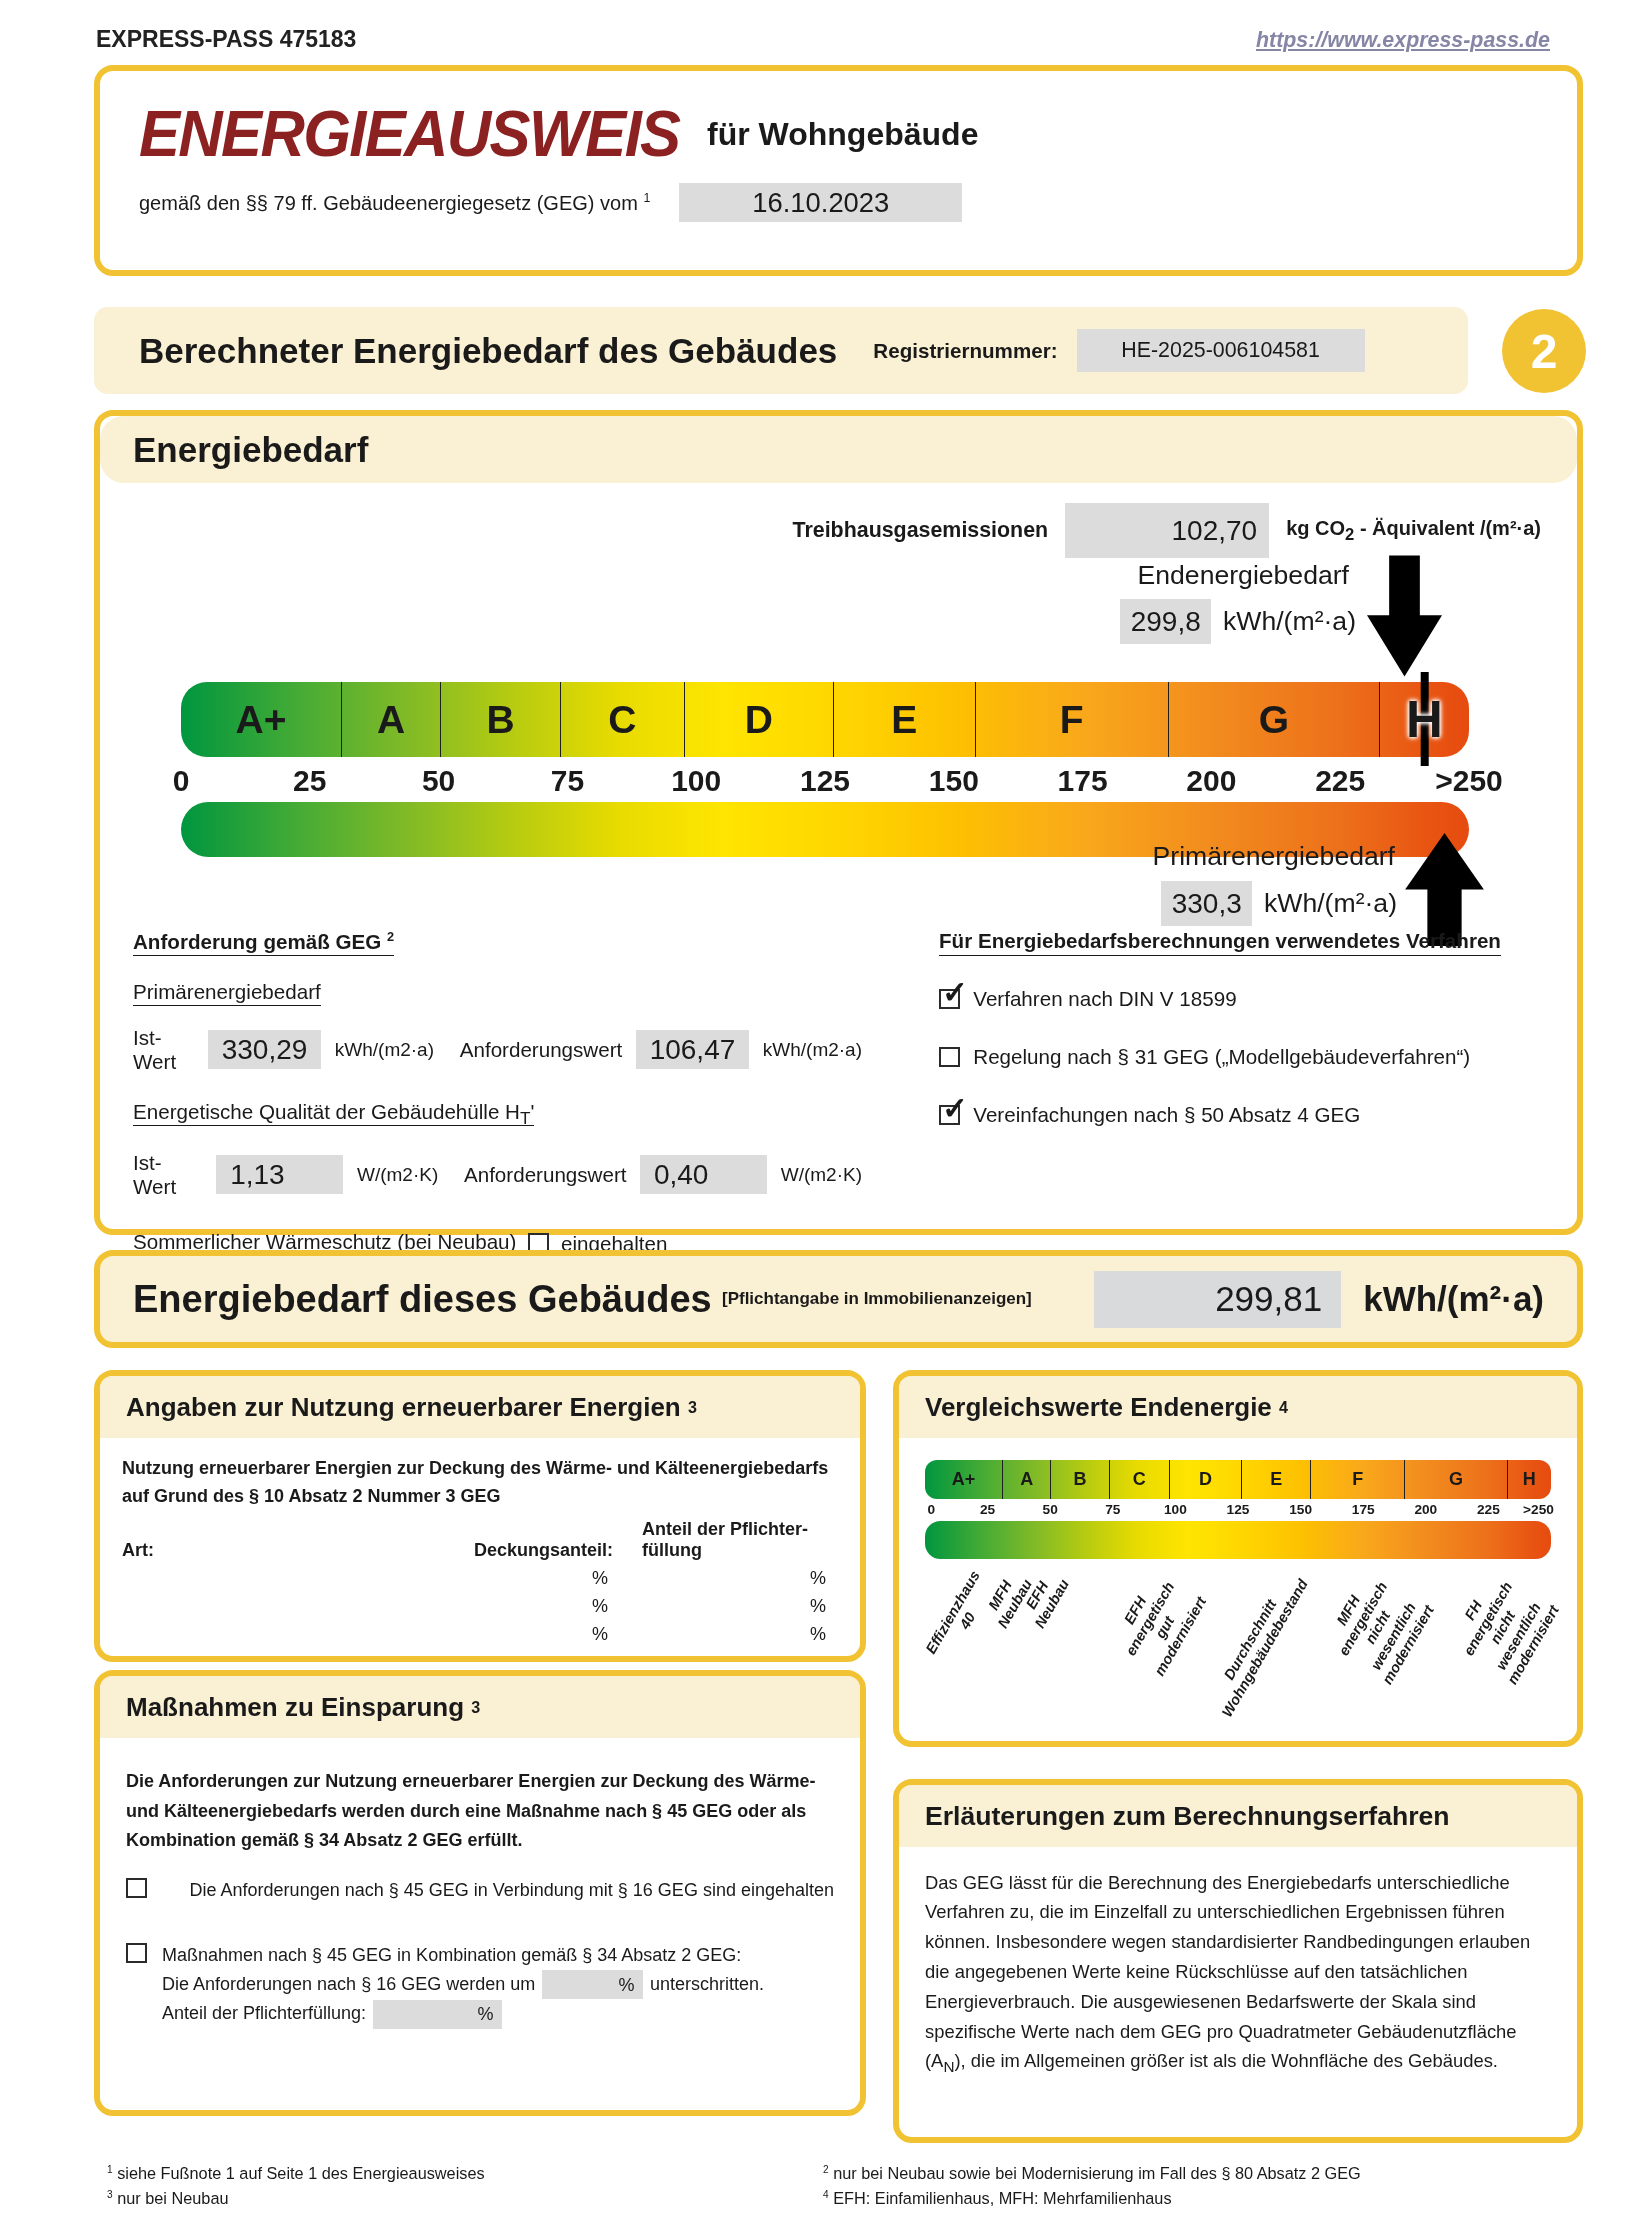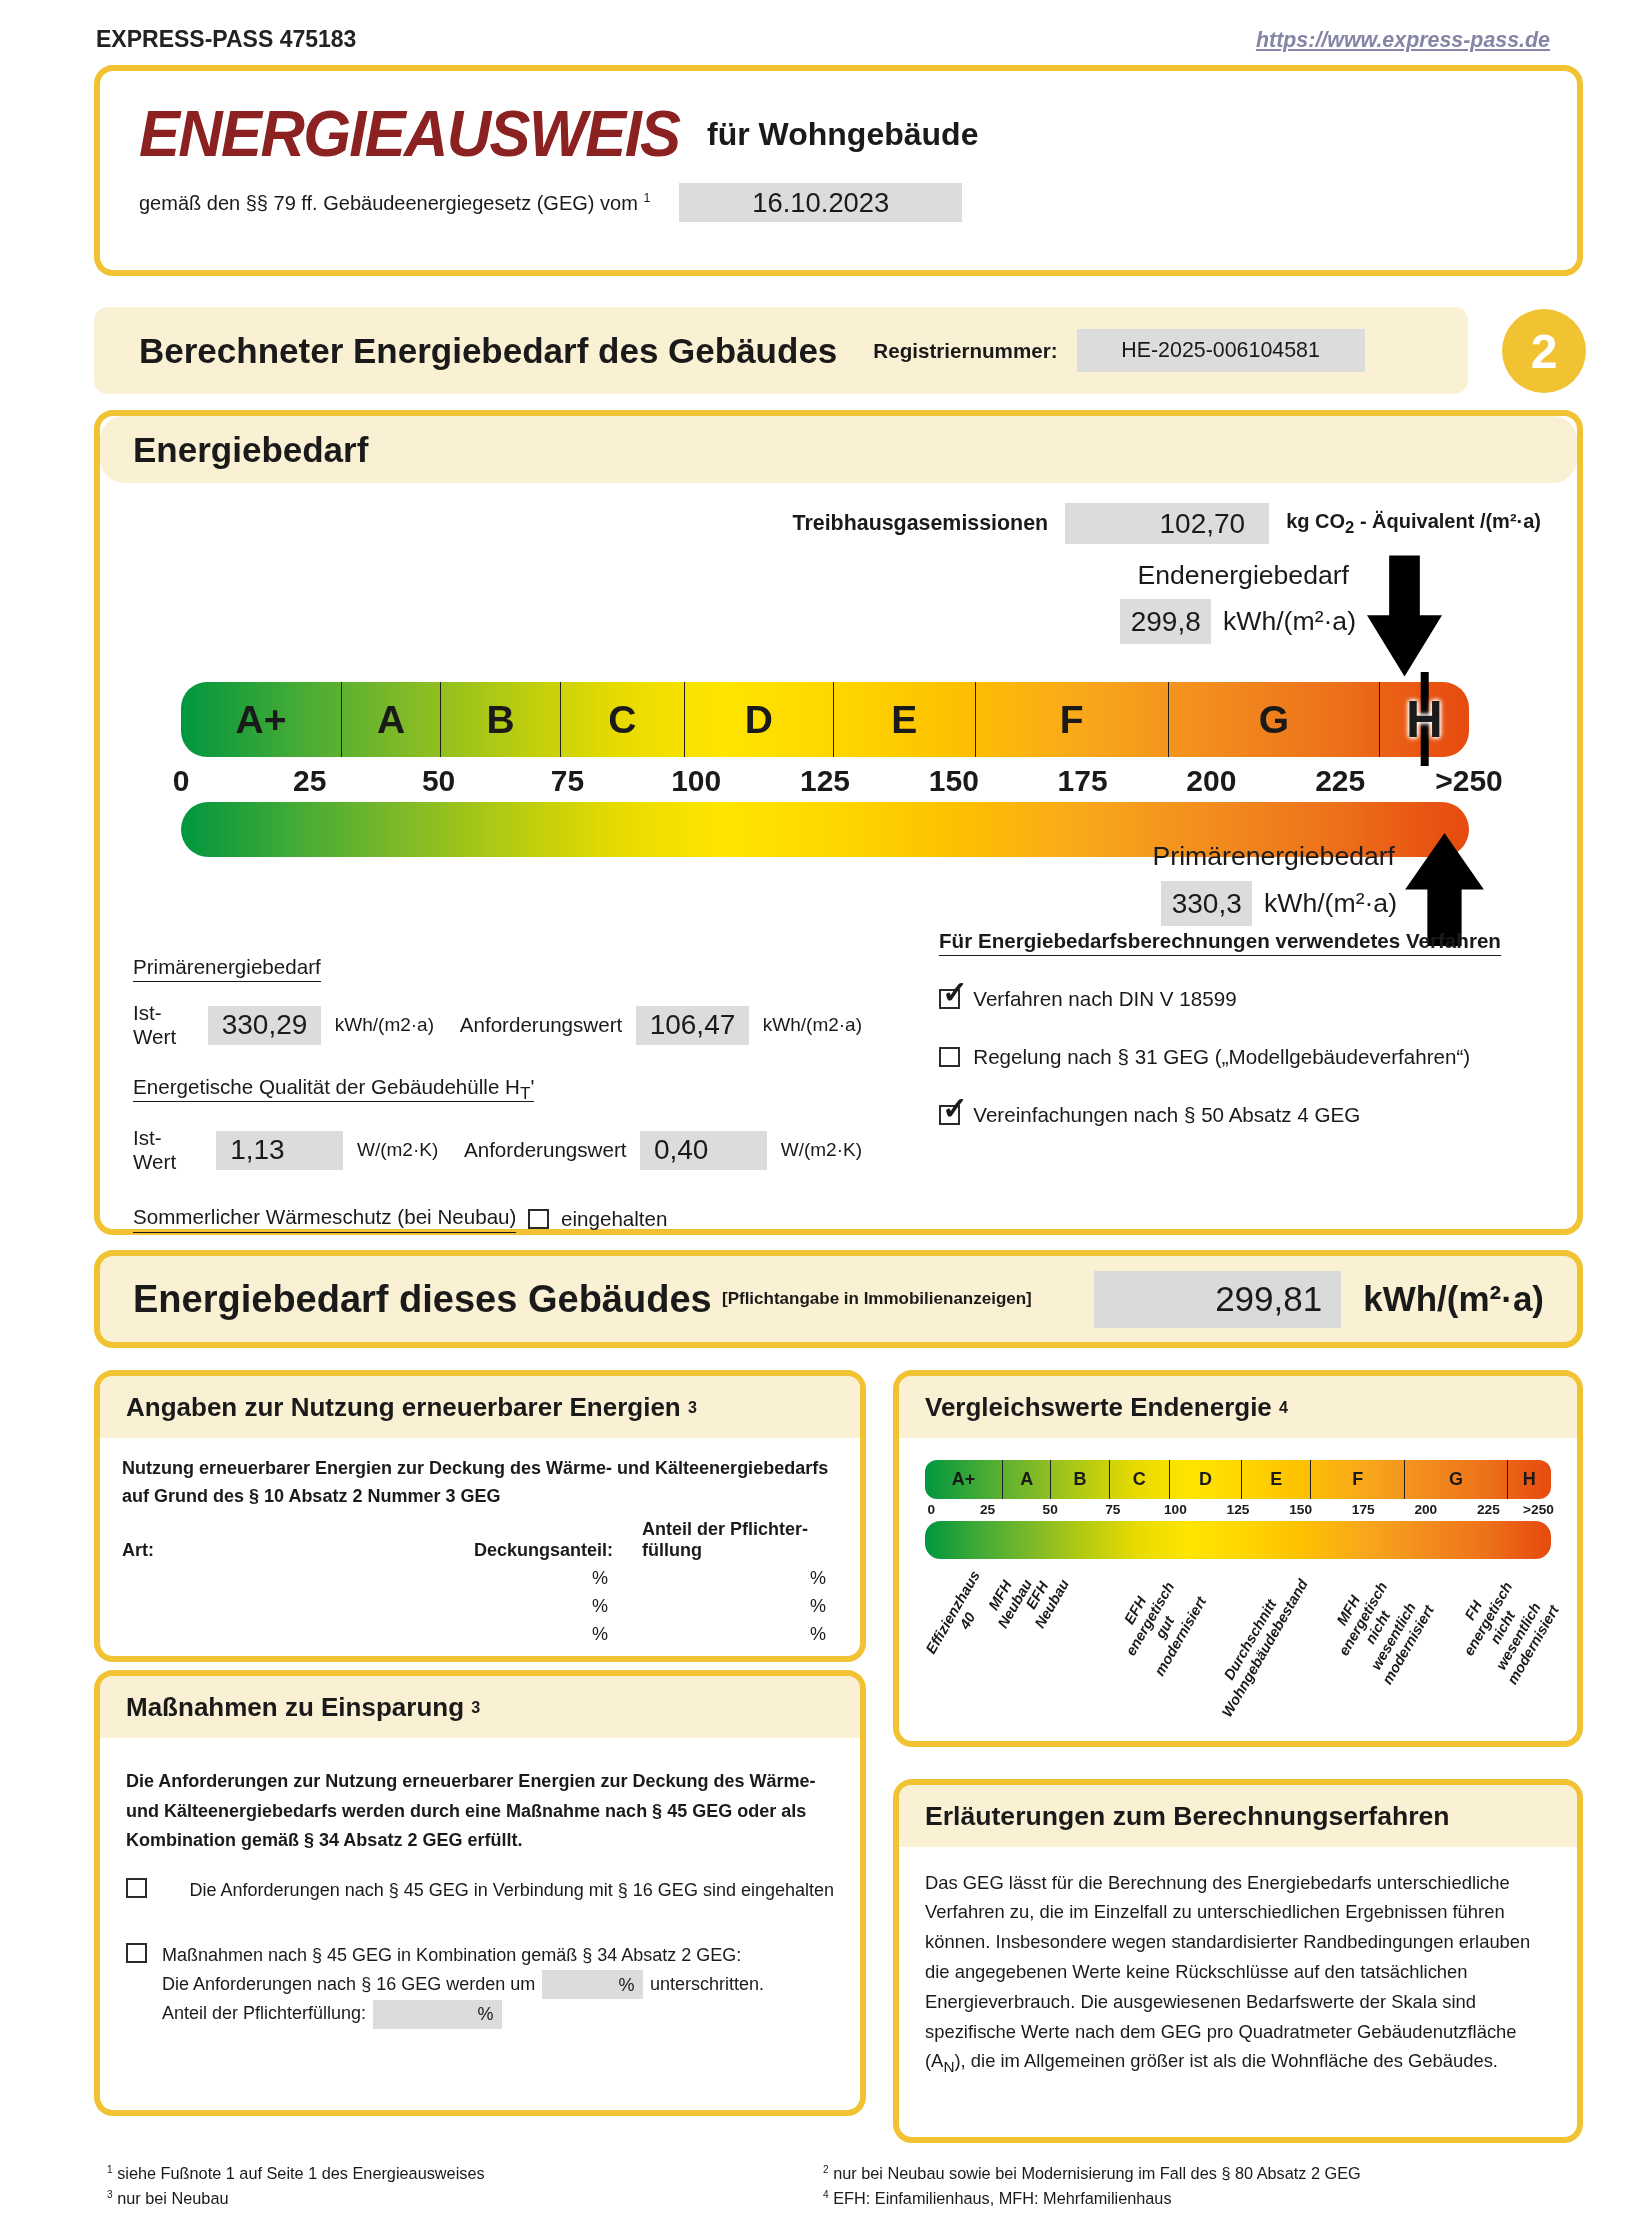--- a/index.html
+++ b/index.html
@@ -33,21 +33,21 @@
   .secband .t { font-size:35px; font-weight:bold; }
   .secband .rl { font-size:20.6px; font-weight:bold; margin-left:36px; }
   .regbox { margin-left:19px; width:288px; height:43px; justify-content:center; font-size:21.4px; }
   .pagecircle { position:absolute; top:309px; left:1502px; width:84px; height:84px; border-radius:50%; background:#F1C232; display:flex; align-items:center; justify-content:center; font-size:48px; font-weight:bold; color:#fff; }
 
   
   .mainbox { top:410px; left:94px; width:1489px; height:825px; }
   .mainbox .band { height:67px; display:flex; align-items:center; padding-left:33px; font-size:35px; font-weight:bold;border-radius:24px; }
   .ghgrow { position:absolute; top:87px; right:36px; display:flex; align-items:center; gap:17px; }
   .ghgrow .lbl { font-size:21.4px; font-weight:bold; }
-  .ghgbox { width:204px; height:41px; justify-content:flex-end; padding-right:24px; font-size:28px; }
+  .ghgbox { width:204px; height:55px; justify-content:flex-end; padding-right:12px; font-size:28px; }
   .ghgunit { font-size:20px; font-weight:bold; }
   .endlbl { position:absolute; top:144px; right:228px; font-size:26.6px; }
   .endrow { position:absolute; top:183px; right:221px; display:flex; align-items:center; gap:12px; font-size:26.6px; }
   .endbox { height:45px; padding:0 10.3px; font-size:28px; }
   .arrow-down { position:absolute; top:139px; right:135px; width:75px; height:122px; }
   .arrow-up { position:absolute; top:417px; right:93px; width:79px; height:113px; }
   .primlbl { position:absolute; top:425px; right:182px; font-size:26.6px; }
   .primrow { position:absolute; top:465px; right:180px; display:flex; align-items:center; gap:12px; font-size:26.6px; }
 
   
@@ -222,20 +222,21 @@
     <svg class="arrow-up" viewBox="0 0 92 132">
       <polygon points="46,0 92,66 66,66 66,132 26,132 26,66 0,66" fill="#000"></polygon>
     </svg>
     <div class="primlbl">Primärenergiebedarf</div>
     <div class="primrow">
       <span class="gbox endbox">330,3</span>
       <span>kWh/(m²·a)</span>
     </div>
 
     <div class="infol">
+      <div><span class="u h1"><span>Anforderung gemäß GEG</span> <sup>2</sup></span></div>
       <div class="gap28"><span class="u">Primärenergiebedarf</span></div>
       <div class="rowvals">
         <span>Ist-Wert</span>
         <span class="gbox valbox">330,29</span>
         <span class="unit-s">kWh/(m2·a)</span>
         <span style="margin-left:12px">Anforderungswert</span>
         <span class="gbox valbox">106,47</span>
         <span class="unit-s">kWh/(m2·a)</span>
       </div>
       <div class="gap28"><span class="u"><span>Energetische Qualität der Gebäudehülle H</span><sub>T</sub><span>'</span></span></div>

